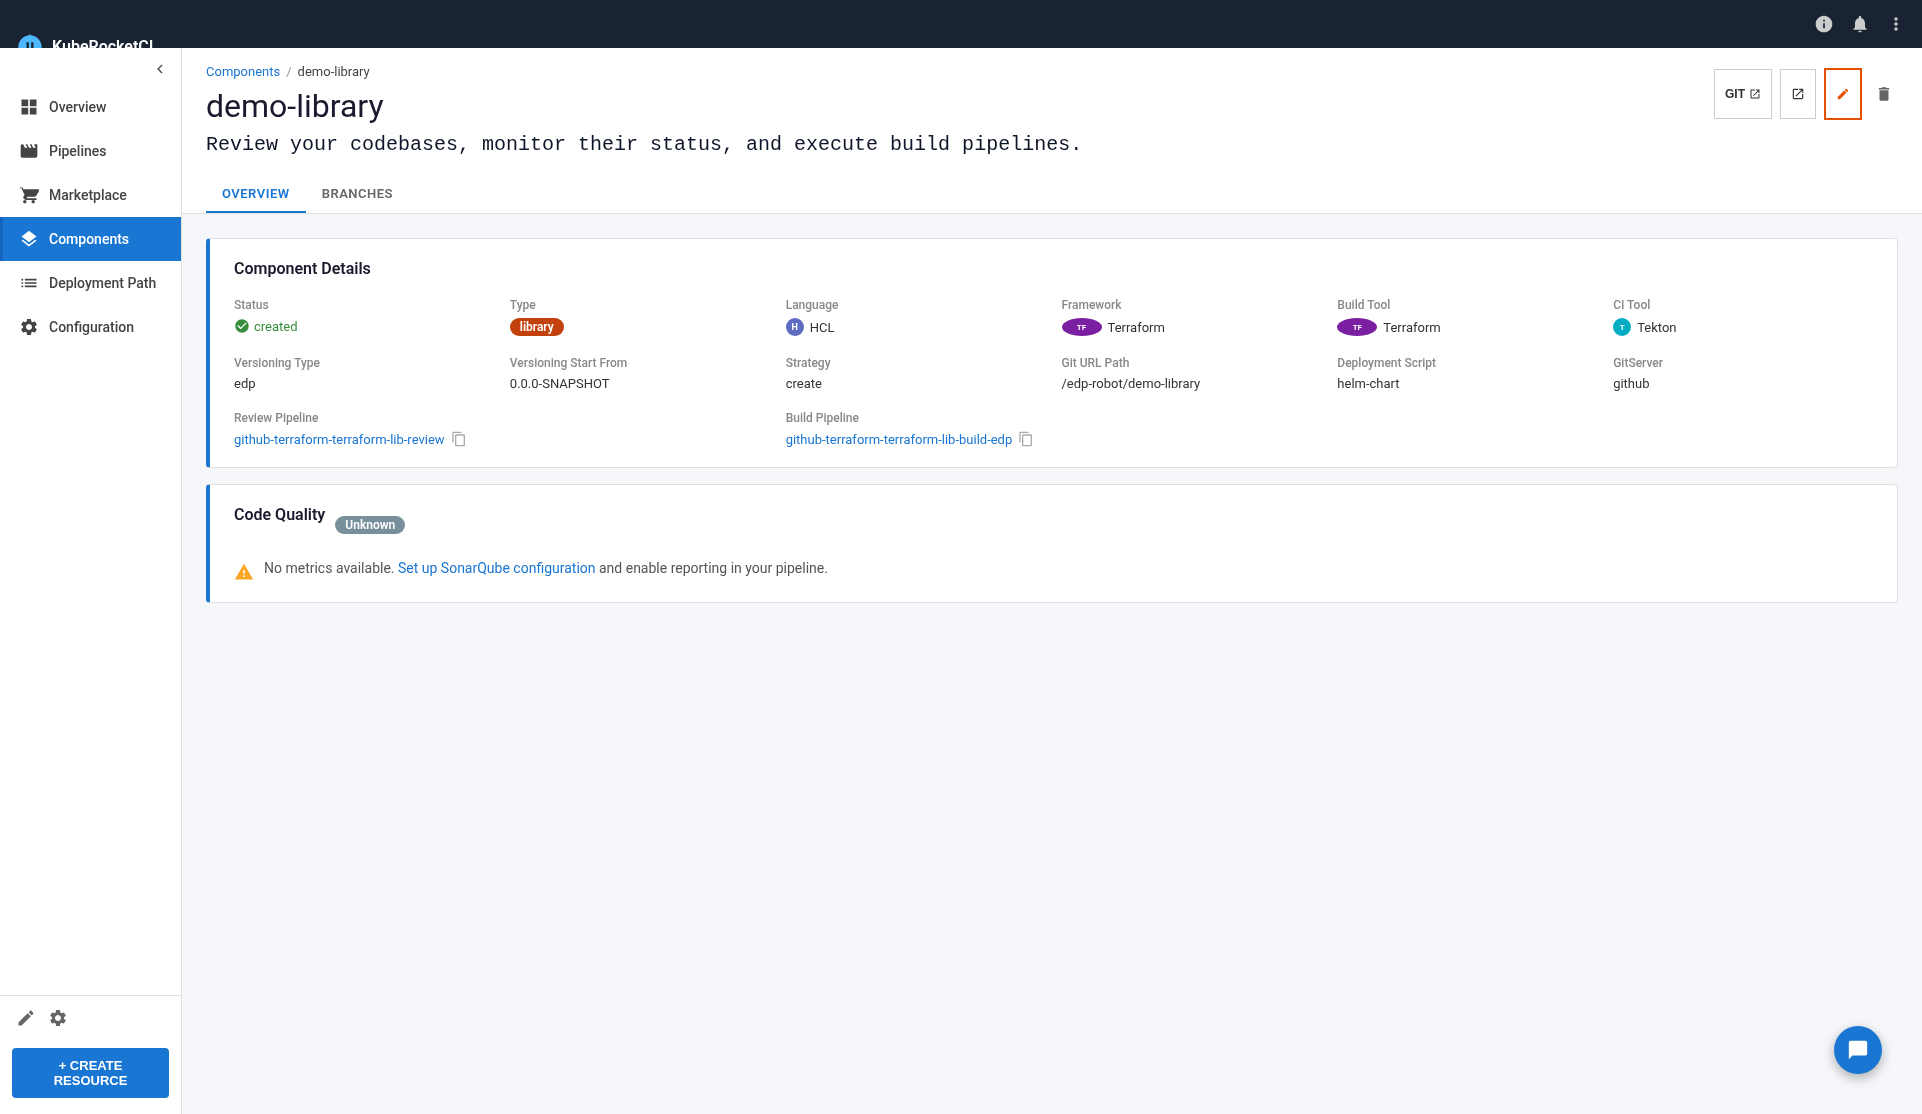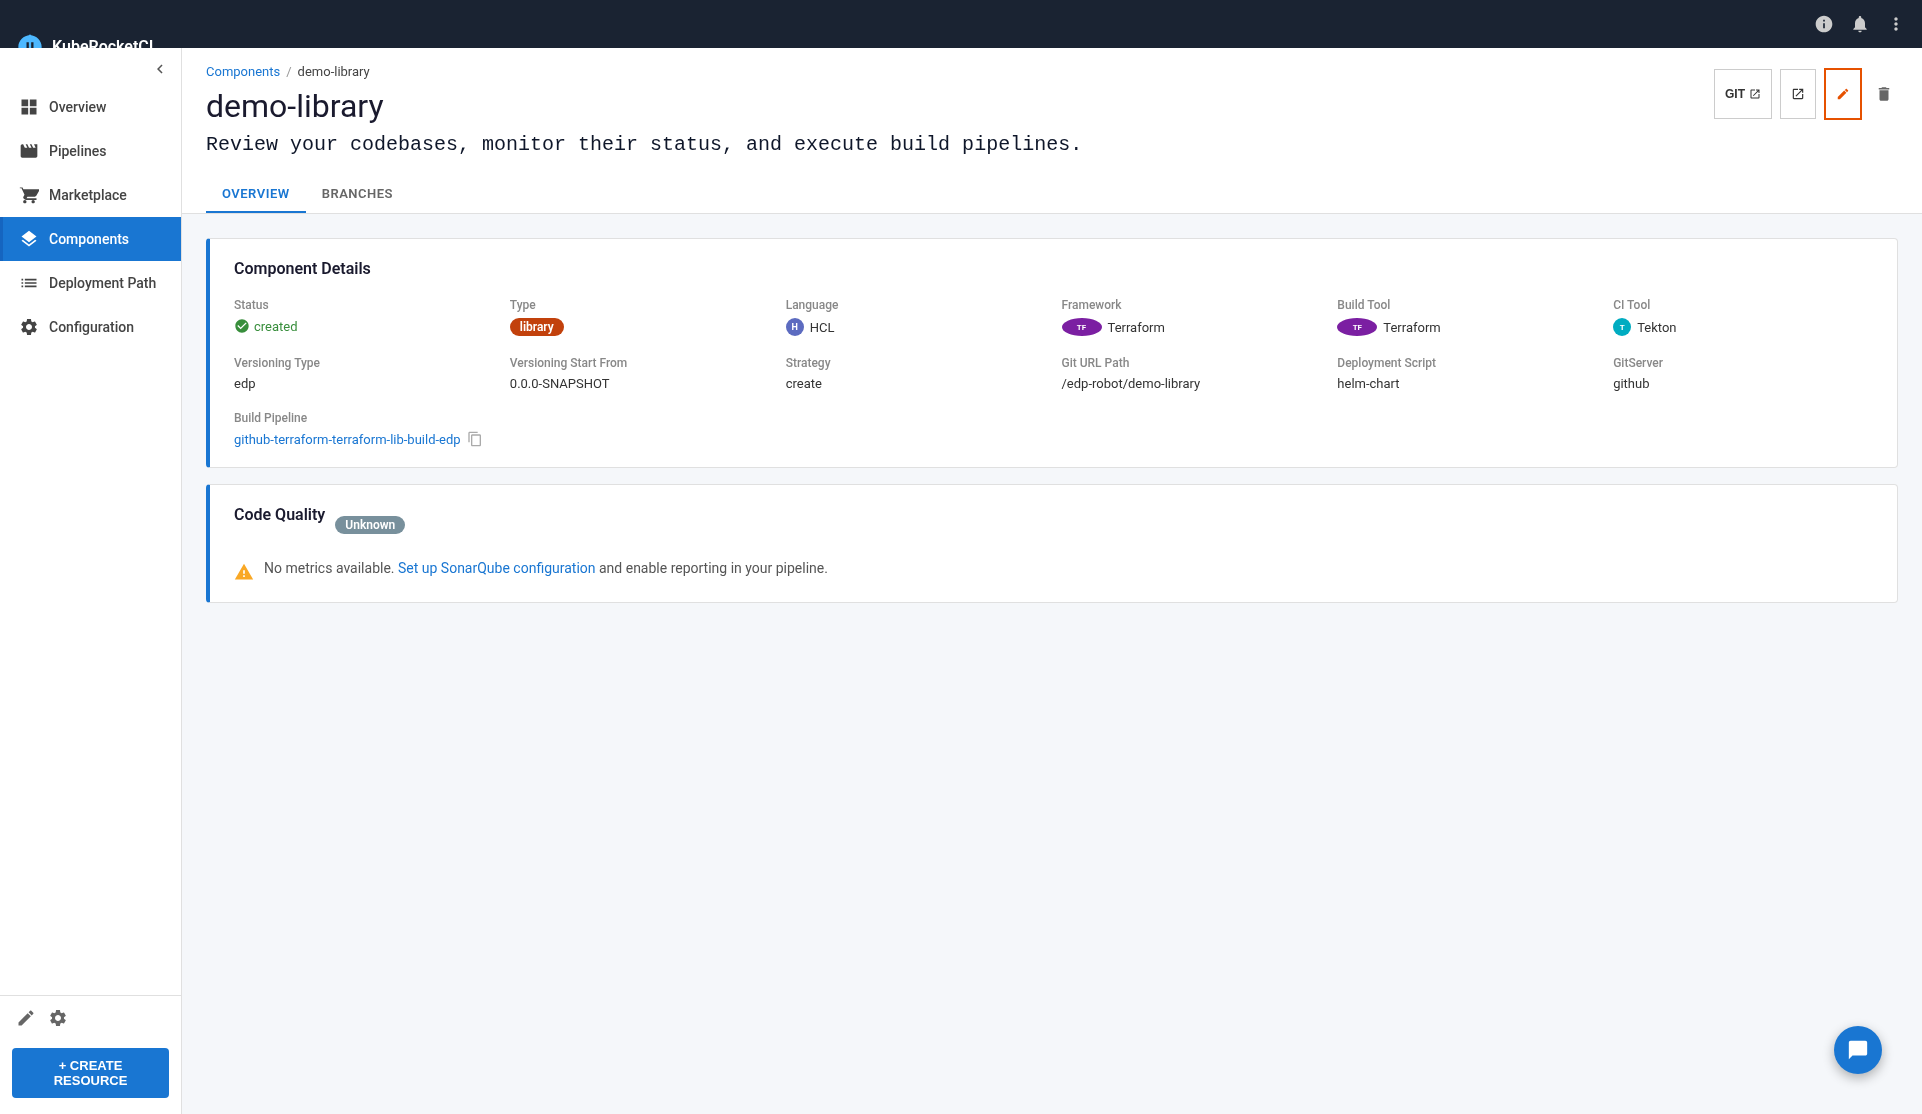--- a/index.html
+++ b/index.html
@@ -619,20 +619,29 @@
             </div>
 
             <div class="detail-item">
               <div class="detail-label">GitServer</div>
               <div class="detail-value">github</div>
             </div>
           </div>
 
           <div class="details-grid-pipeline">
 
+            <div class="detail-item">
+              <div class="detail-label">Review Pipeline</div>
+              <div class="detail-value pipeline-link-row">
+                <a class="detail-value-link">github-terraform-terraform-lib-review</a>
+                <svg class="copy-icon" viewBox="0 0 24 24" fill="currentColor">
+                  <path d="M16 1H4c-1.1 0-2 .9-2 2v14h2V3h12V1zm3 4H8c-1.1 0-2 .9-2 2v14c0 1.1.9 2 2 2h11c1.1 0 2-.9 2-2V7c0-1.1-.9-2-2-2zm0 16H8V7h11v14z"></path>
+                </svg>
+              </div>
+            </div>
 
             <div class="detail-item">
               <div class="detail-label">Build Pipeline</div>
               <div class="detail-value pipeline-link-row">
                 <a class="detail-value-link">github-terraform-terraform-lib-build-edp</a>
                 <svg class="copy-icon" viewBox="0 0 24 24" fill="currentColor">
                   <path d="M16 1H4c-1.1 0-2 .9-2 2v14h2V3h12V1zm3 4H8c-1.1 0-2 .9-2 2v14c0 1.1.9 2 2 2h11c1.1 0 2-.9 2-2V7c0-1.1-.9-2-2-2zm0 16H8V7h11v14z"></path>
                 </svg>
               </div>
             </div>

